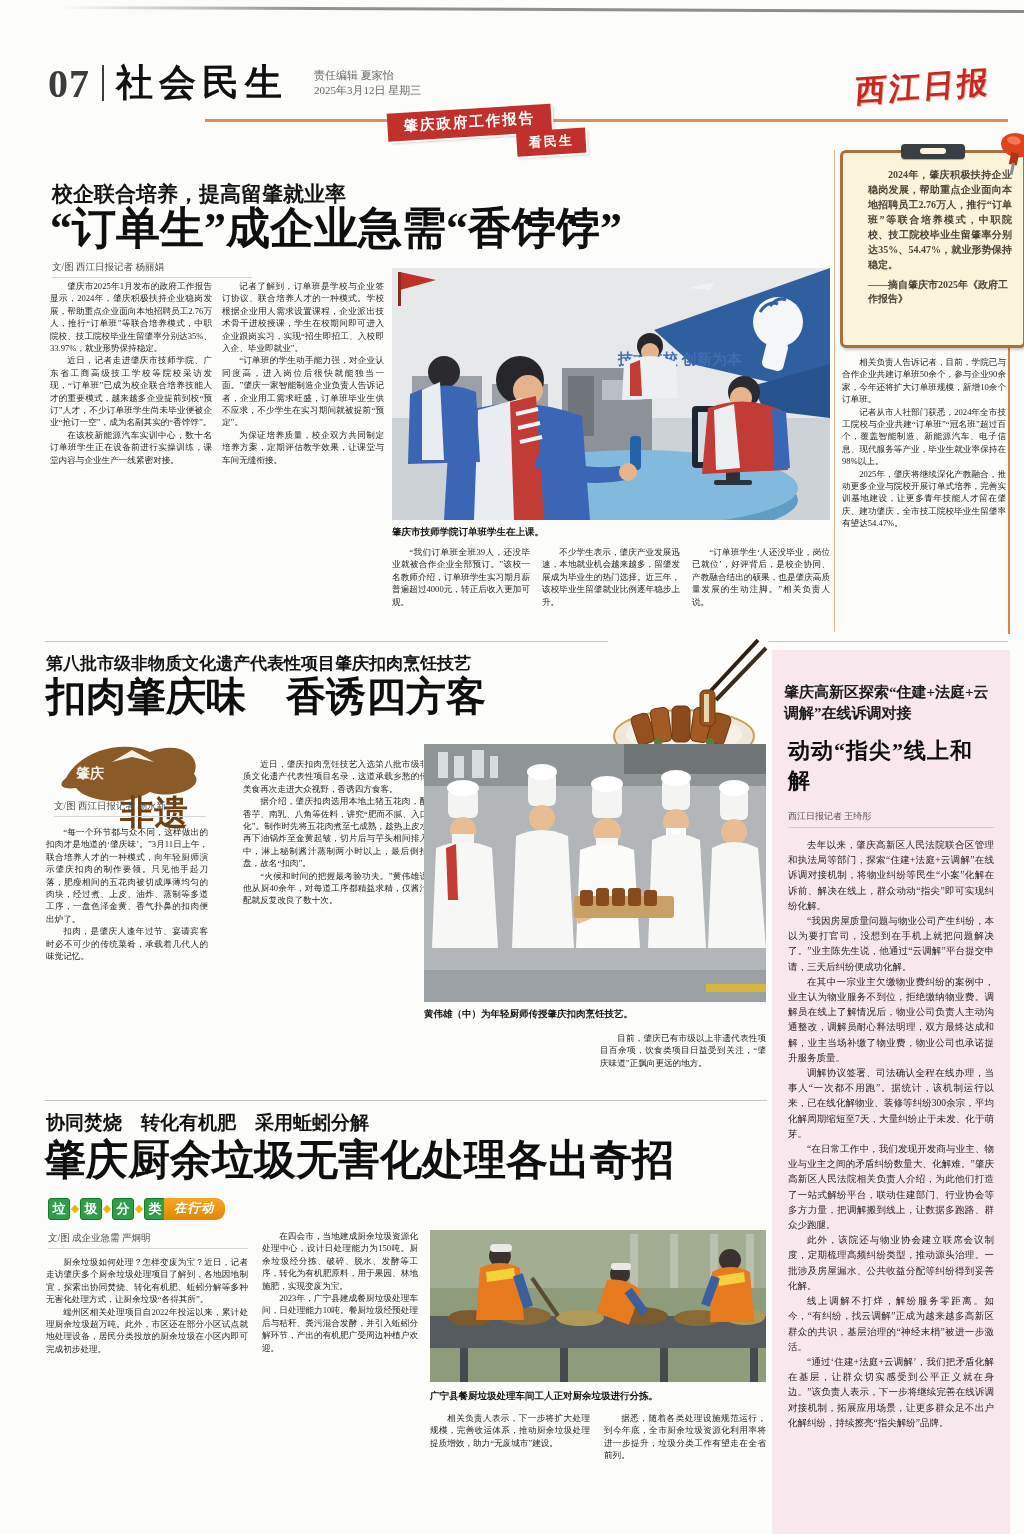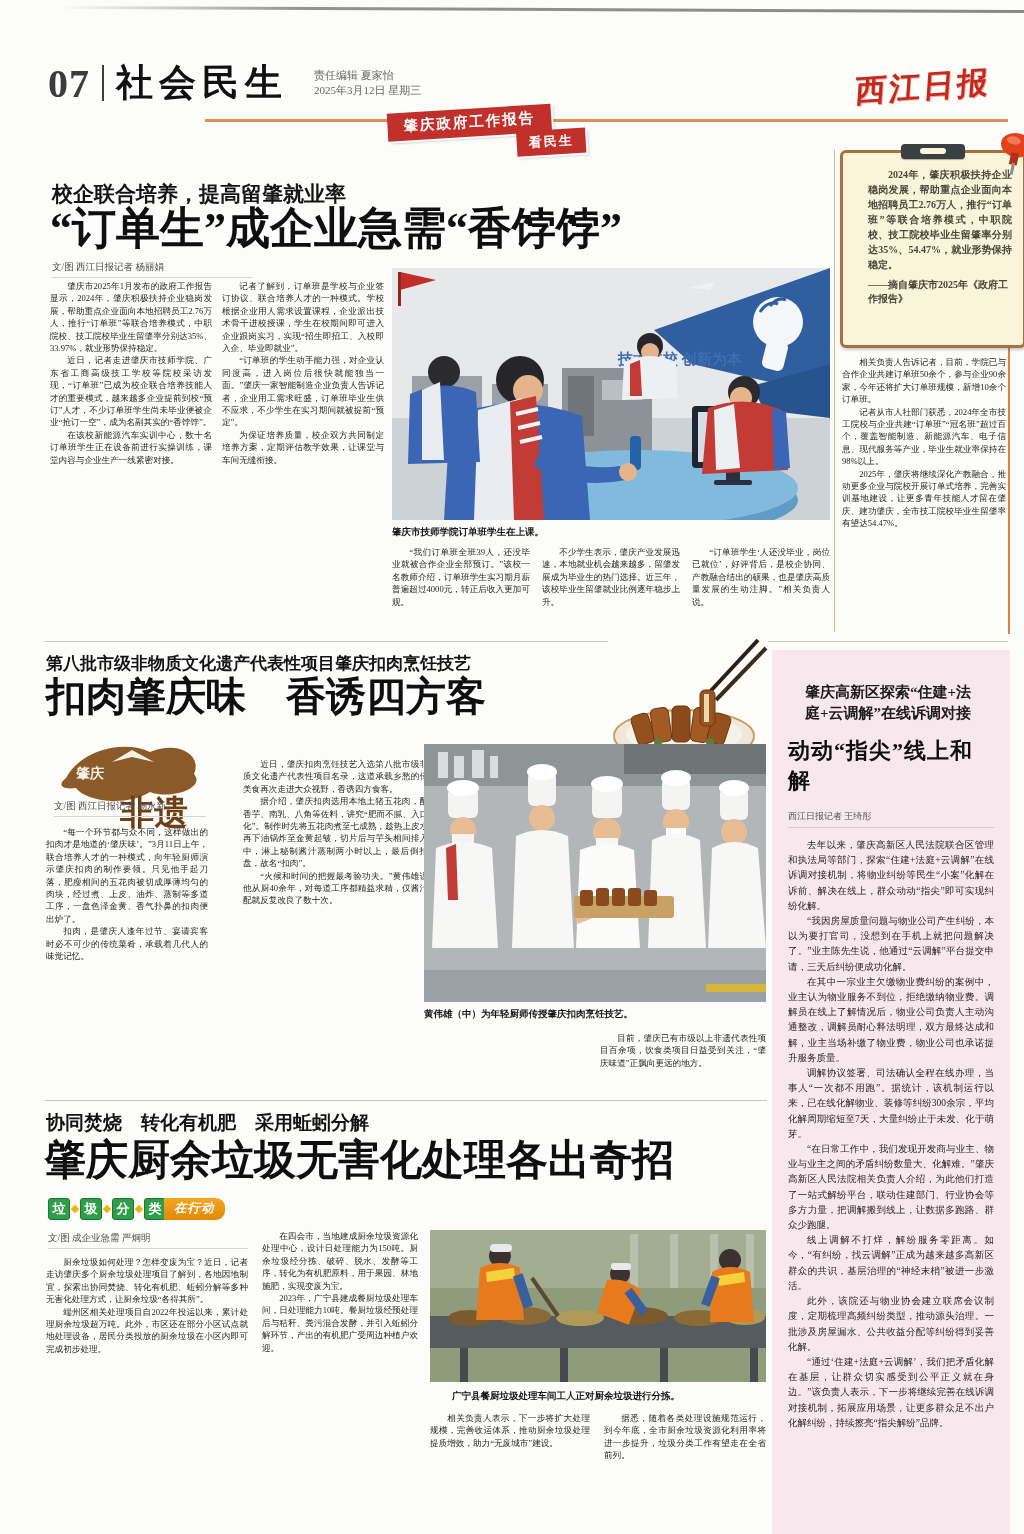--- a/index.html
+++ b/index.html
@@ -291,31 +291,31 @@
       <rect y="226" width="342" height="32" fill="#9aa0a4"></rect>
       <rect x="282" y="240" width="60" height="8" fill="#d8b63c"></rect>
     </svg>
   </div>
   <div class="abs cap" style="left:424px;top:1008px;width:342px;">黄伟雄（中）为年轻厨师传授肇庆扣肉烹饪技艺。</div>
   <div class="abs col" style="left:600px;top:1032px;width:166px;height:62px;">
       <p>目前，肇庆已有市级以上非遗代表性项目百余项，饮食类项目日益受到关注，“肇庆味道”正飘向更远的地方。</p>
     </div>
 
   <div class="abs pink" style="left:772px;top:650px;width:238px;height:884px;padding:0;">
-    <div class="pk-kicker" style="margin:32px 33px 0;">肇庆高新区探索“住建+法庭+云调解”在线诉调对接</div>
+    <div class="pk-kicker" style="margin:32px 12px 0;">肇庆高新区探索“住建+法庭+云调解”在线诉调对接</div>
     <div class="pk-head" style="margin:12px 16px 0;">动动“指尖”线上和解</div>
     <div class="pk-byline" style="margin:14px 16px 0;">西江日报记者 王绮彤</div>
     <div class="col big" style="margin:10px 16px 0;height:690px;">
         <p>去年以来，肇庆高新区人民法院联合区管理和执法局等部门，探索“住建+法庭+云调解”在线诉调对接机制，将物业纠纷等民生“小案”化解在诉前、解决在线上，群众动动“指尖”即可实现纠纷化解。</p>
         <p>“我因房屋质量问题与物业公司产生纠纷，本以为要打官司，没想到在手机上就把问题解决了。”业主陈先生说，他通过“云调解”平台提交申请，三天后纠纷便成功化解。</p>
         <p>在其中一宗业主欠缴物业费纠纷的案例中，业主认为物业服务不到位，拒绝缴纳物业费。调解员在线上了解情况后，物业公司负责人主动沟通整改，调解员耐心释法明理，双方最终达成和解，业主当场补缴了物业费，物业公司也承诺提升服务质量。</p>
         <p>调解协议签署、司法确认全程在线办理，当事人“一次都不用跑”。据统计，该机制运行以来，已在线化解物业、装修等纠纷300余宗，平均化解周期缩短至7天，大量纠纷止于未发、化于萌芽。</p>
         <p>“在日常工作中，我们发现开发商与业主、物业与业主之间的矛盾纠纷数量大、化解难。”肇庆高新区人民法院相关负责人介绍，为此他们打造了一站式解纷平台，联动住建部门、行业协会等多方力量，把调解搬到线上，让数据多跑路、群众少跑腿。</p>
+        <p>此外，该院还与物业协会建立联席会议制度，定期梳理高频纠纷类型，推动源头治理。一批涉及房屋漏水、公共收益分配等纠纷得到妥善化解。</p>
         <p>线上调解不打烊，解纷服务零距离。如今，“有纠纷，找云调解”正成为越来越多高新区群众的共识，基层治理的“神经末梢”被进一步激活。</p>
-        <p>此外，该院还与物业协会建立联席会议制度，定期梳理高频纠纷类型，推动源头治理。一批涉及房屋漏水、公共收益分配等纠纷得到妥善化解。</p>
         <p>“通过‘住建+法庭+云调解’，我们把矛盾化解在基层，让群众切实感受到公平正义就在身边。”该负责人表示，下一步将继续完善在线诉调对接机制，拓展应用场景，让更多群众足不出户化解纠纷，持续擦亮“指尖解纷”品牌。</p>
       </div>
   </div>
 
   <div class="abs rule-h" style="left:45px;top:1100px;width:722px;"></div>
 
   <div class="abs kicker" style="left:46px;top:1110px;font-size:19px;">协同焚烧　转化有机肥　采用蚯蚓分解</div>
   <div class="abs headline" style="left:44px;top:1136px;width:720px;font-size:42px;line-height:48px;">肇庆厨余垃圾无害化处理各出奇招</div>
 
   <div class="abs gbadge" style="left:48px;top:1198px;">
@@ -379,21 +379,21 @@
         <rect x="202" y="58" width="9" height="28" fill="#3a5f9e" transform="rotate(-36 206 72)"></rect>
       </g>
       <g>
         <circle cx="300" cy="30" r="11" fill="#3a3230"></circle>
         <path d="M282,42 q18,-10 38,0 l4,50 -44,0 z" fill="#e87a1e"></path>
         <path d="M288,46 l26,-4 1,10 -26,4 z" fill="#f5d23c"></path>
         <rect x="276" y="46" width="9" height="30" fill="#3a5f9e" transform="rotate(20 280 61)"></rect>
       </g>
     </svg>
   </div>
-  <div class="abs cap" style="left:452px;top:1390px;width:336px;">广宁县餐厨垃圾处理车间工人正对厨余垃圾进行分拣。</div>
+  <div class="abs cap" style="left:430px;top:1390px;width:336px;">广宁县餐厨垃圾处理车间工人正对厨余垃圾进行分拣。</div>
   <div class="abs col" style="left:430px;top:1412px;width:160px;height:122px;">
       <p>相关负责人表示，下一步将扩大处理规模，完善收运体系，推动厨余垃圾处理提质增效，助力“无废城市”建设。</p>
     </div>
   <div class="abs col" style="left:604px;top:1412px;width:162px;height:122px;">
       <p>据悉，随着各类处理设施规范运行，到今年底，全市厨余垃圾资源化利用率将进一步提升，垃圾分类工作有望走在全省前列。</p>
     </div>
 
   <div class="abs rule-v-thin" style="left:834px;top:150px;height:482px;"></div>
 
 </div>

